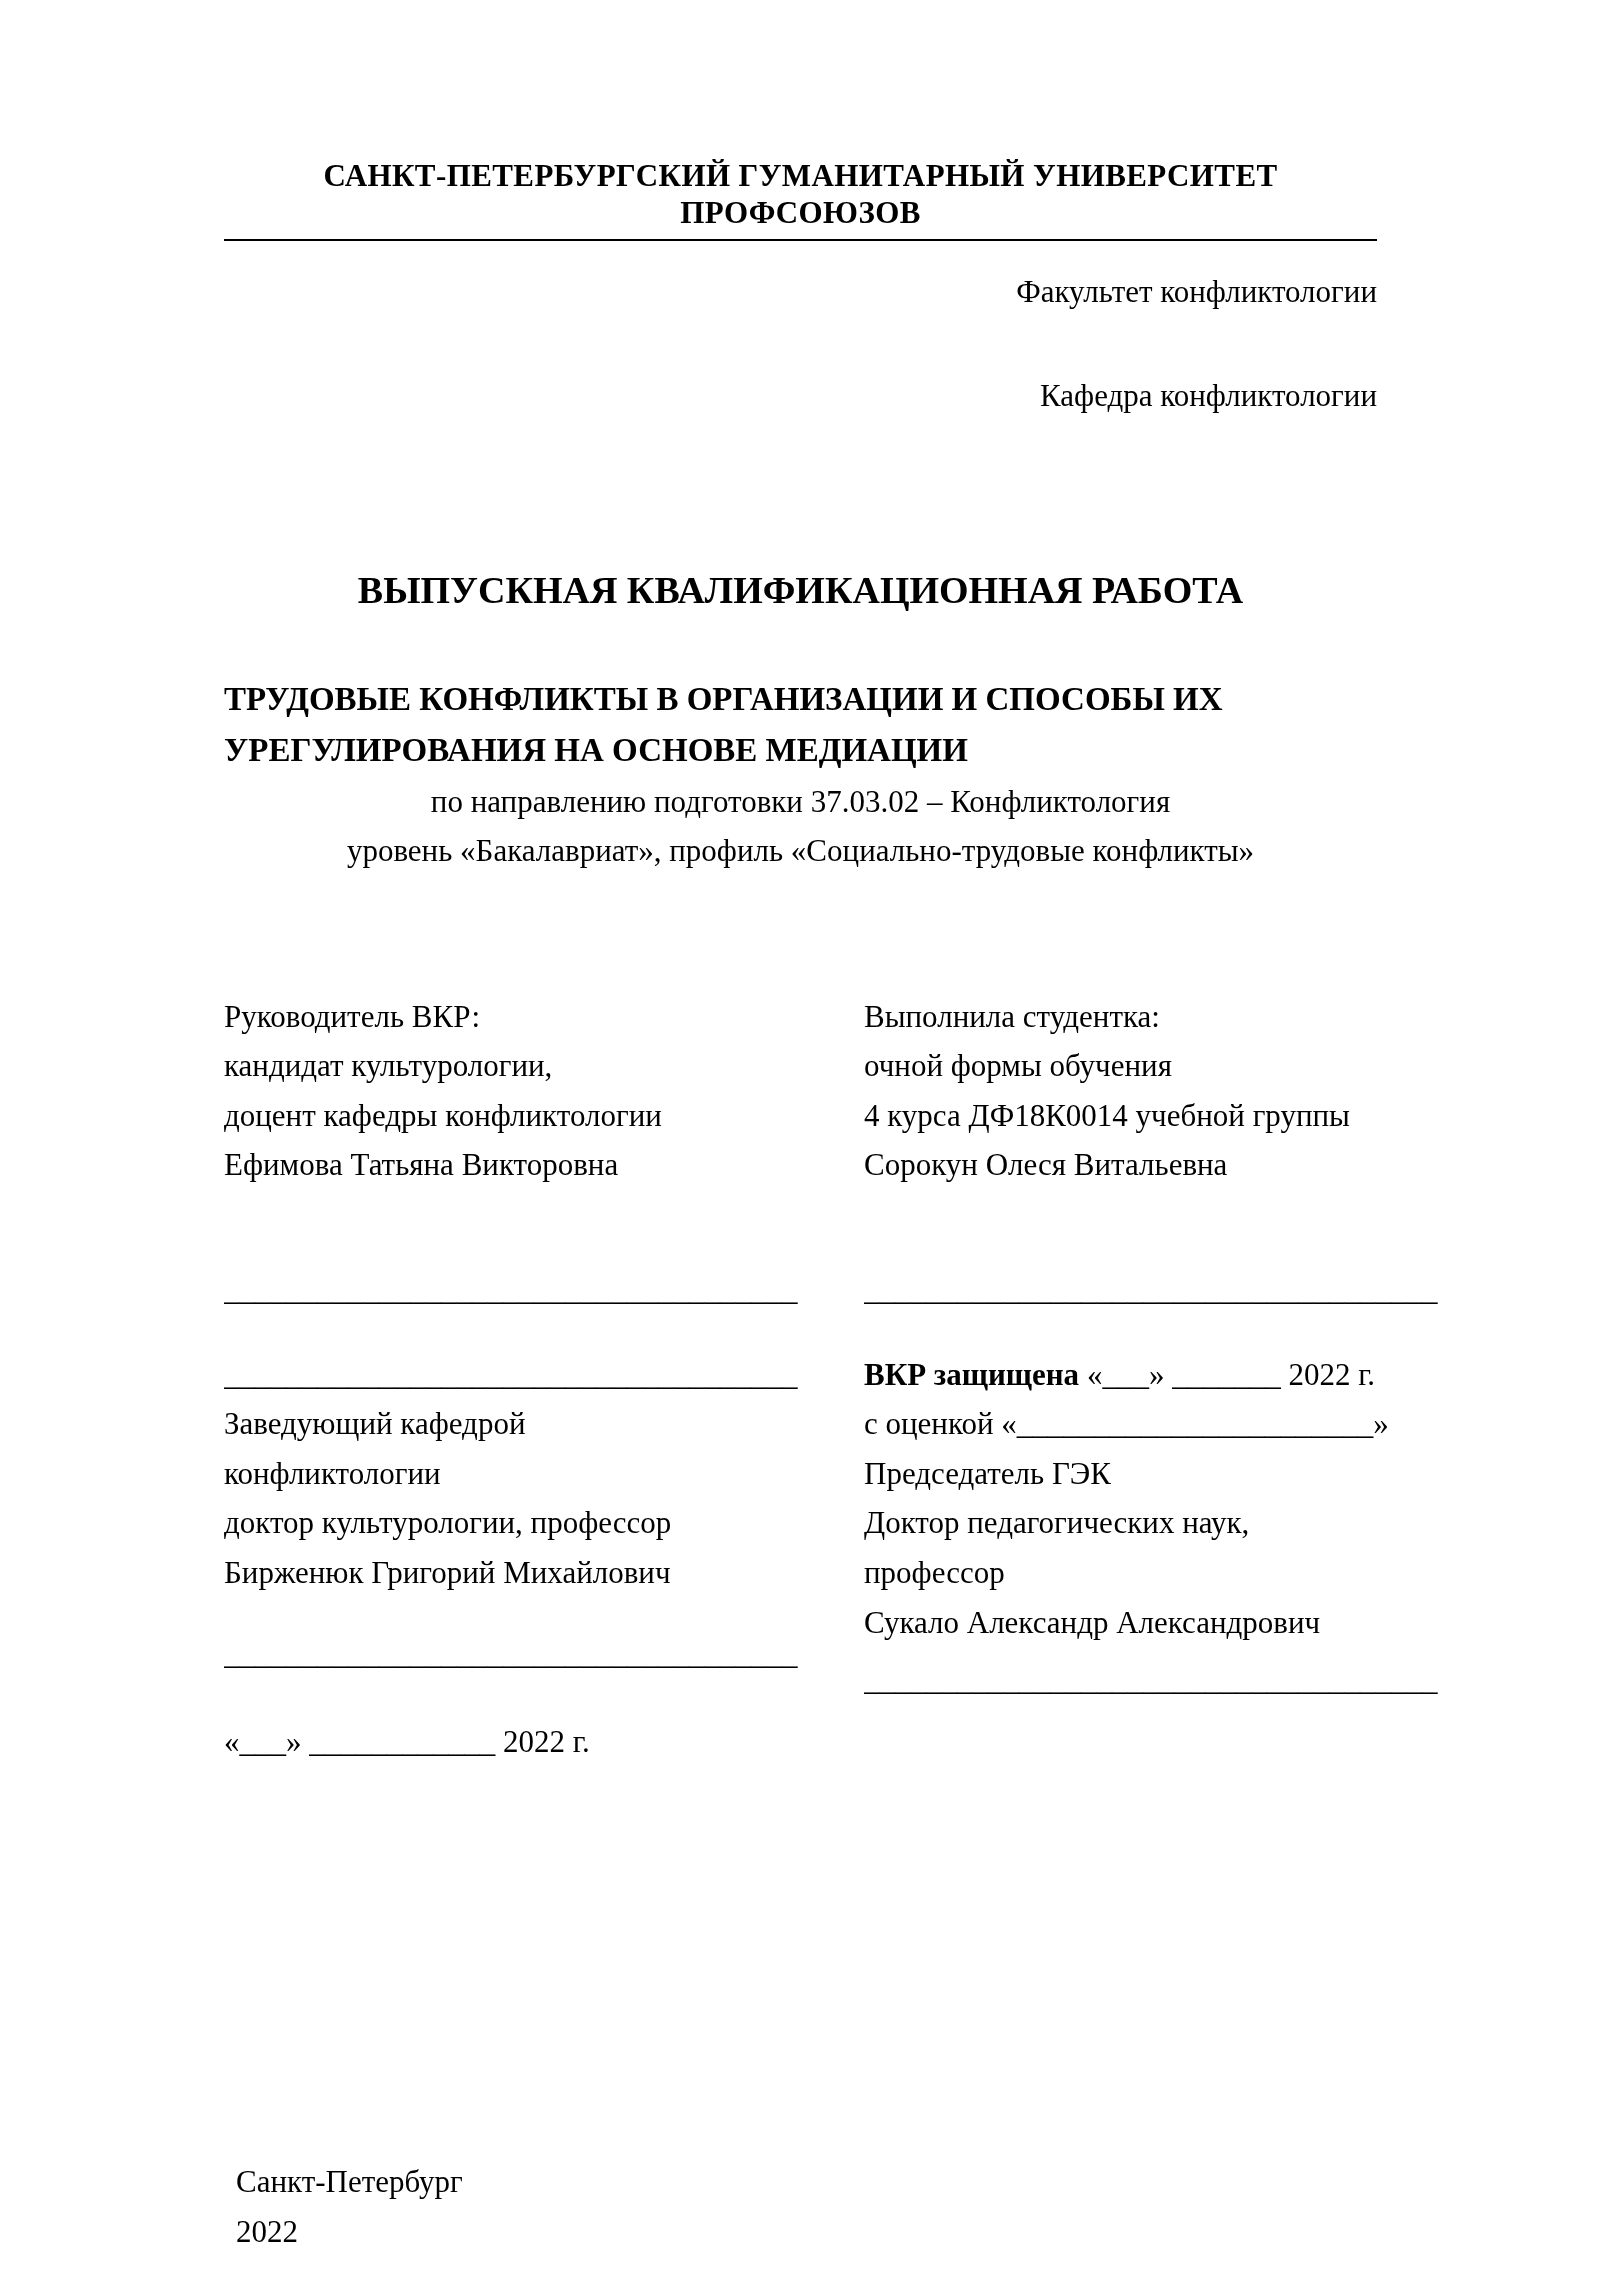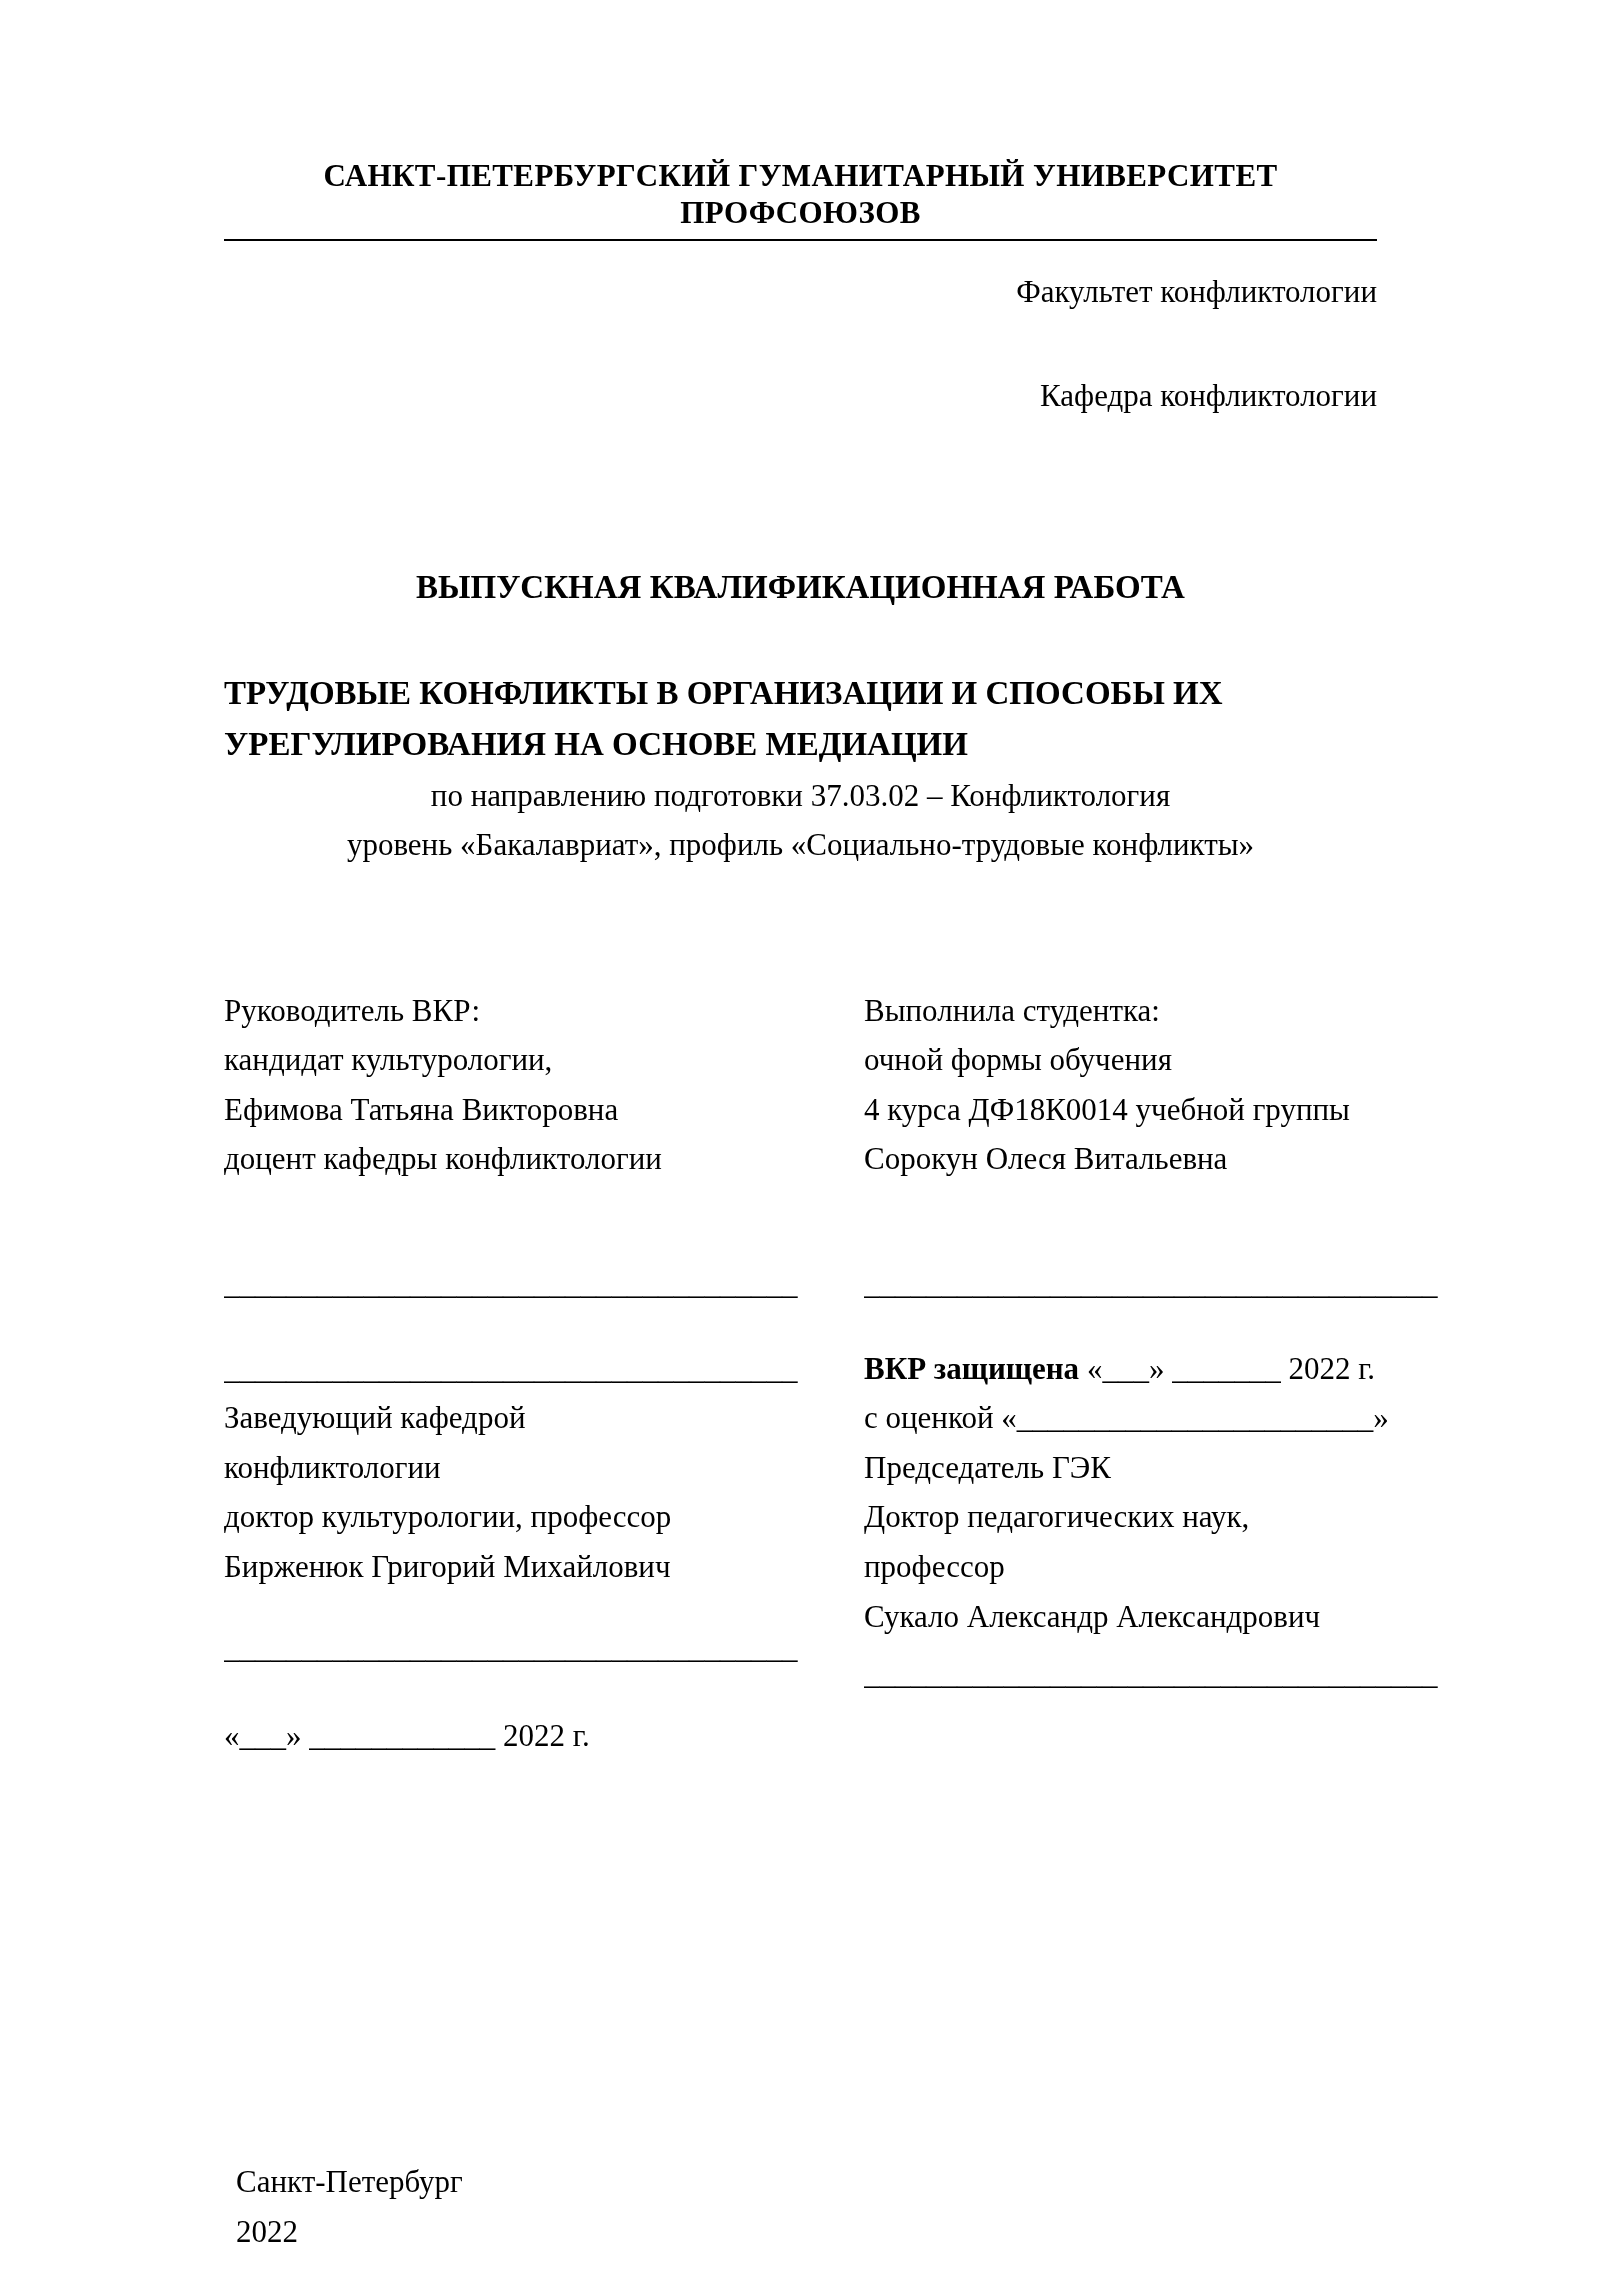--- a/index.html
+++ b/index.html
@@ -34,21 +34,21 @@
   }
   .department {
     text-align: right;
     margin-top: 67px;
     line-height: 1.2;
   }
   .work-type {
     font-weight: bold;
     text-align: center;
     margin-top: 153px;
-    font-size: 33px;
+    font-size: 38px;
     line-height: 1.2;
   }
   .thesis-title {
     font-weight: bold;
     text-align: left;
     margin-top: 61px;
     font-size: 33px;
     line-height: 1.55;
   }
   .program, .level {
@@ -109,22 +109,22 @@
   <div class="thesis-title">ТРУДОВЫЕ КОНФЛИКТЫ В ОРГАНИЗАЦИИ И СПОСОБЫ ИХ УРЕГУЛИРОВАНИЯ НА ОСНОВЕ МЕДИАЦИИ</div>
 
   <div class="program">по направлению подготовки 37.03.02 – Конфликтология</div>
 
   <div class="level">уровень «Бакалавриат», профиль «Социально-трудовые конфликты»</div>
 
   <div class="cols block1">
     <div class="col-left">
       <div class="line">Руководитель ВКР:</div>
       <div class="line">кандидат культурологии,</div>
+      <div class="line">доцент кафедры конфликтологии</div>
       <div class="line">Ефимова Татьяна Викторовна</div>
-      <div class="line">доцент кафедры конфликтологии</div>
     </div>
     <div class="col-right">
       <div class="line">Выполнила студентка:</div>
       <div class="line">очной формы обучения</div>
       <div class="line">4 курса ДФ18К0014 учебной группы</div>
       <div class="line">Сорокун Олеся Витальевна</div>
     </div>
   </div>
 
   <div class="cols sigrow1">

